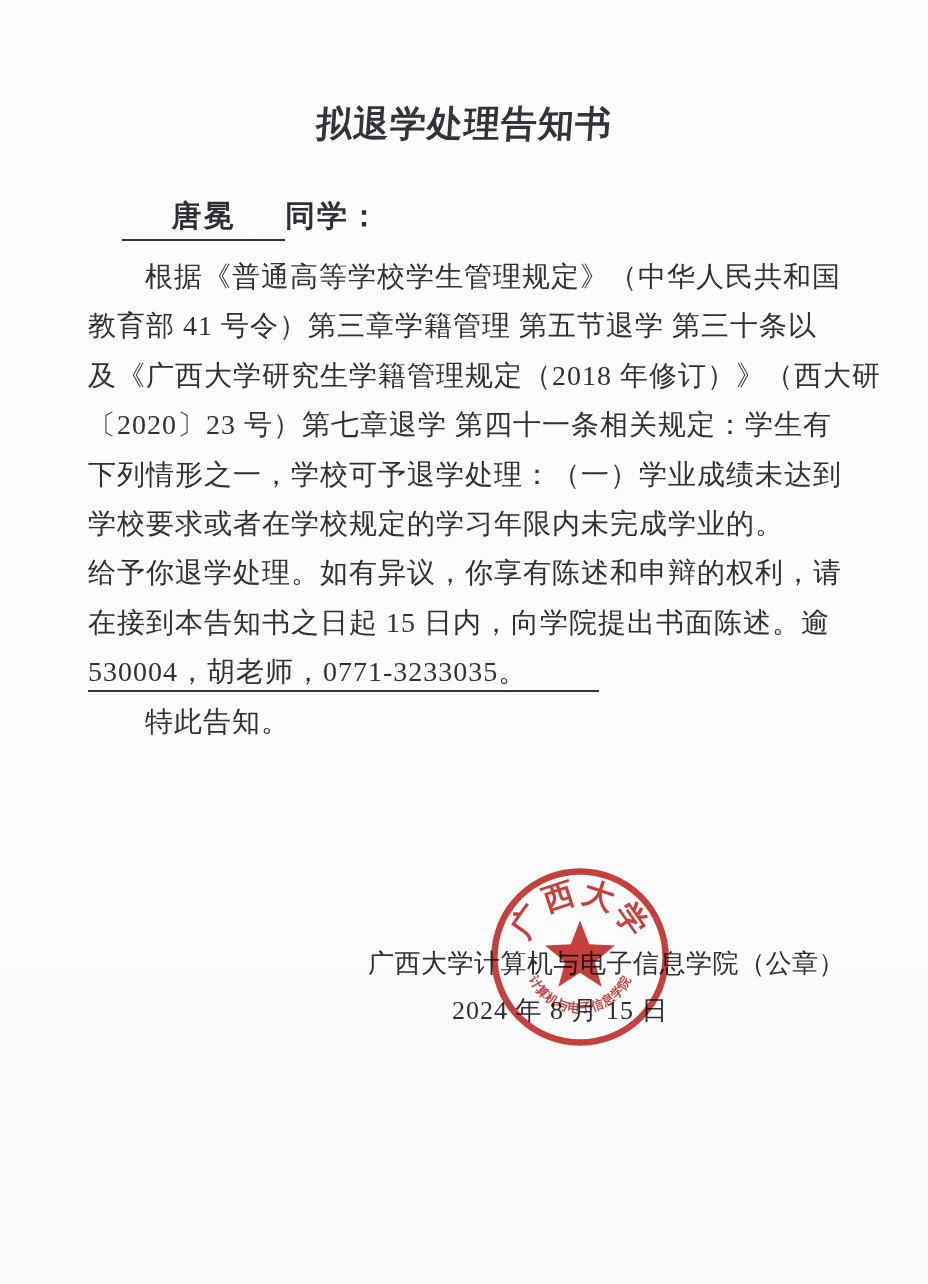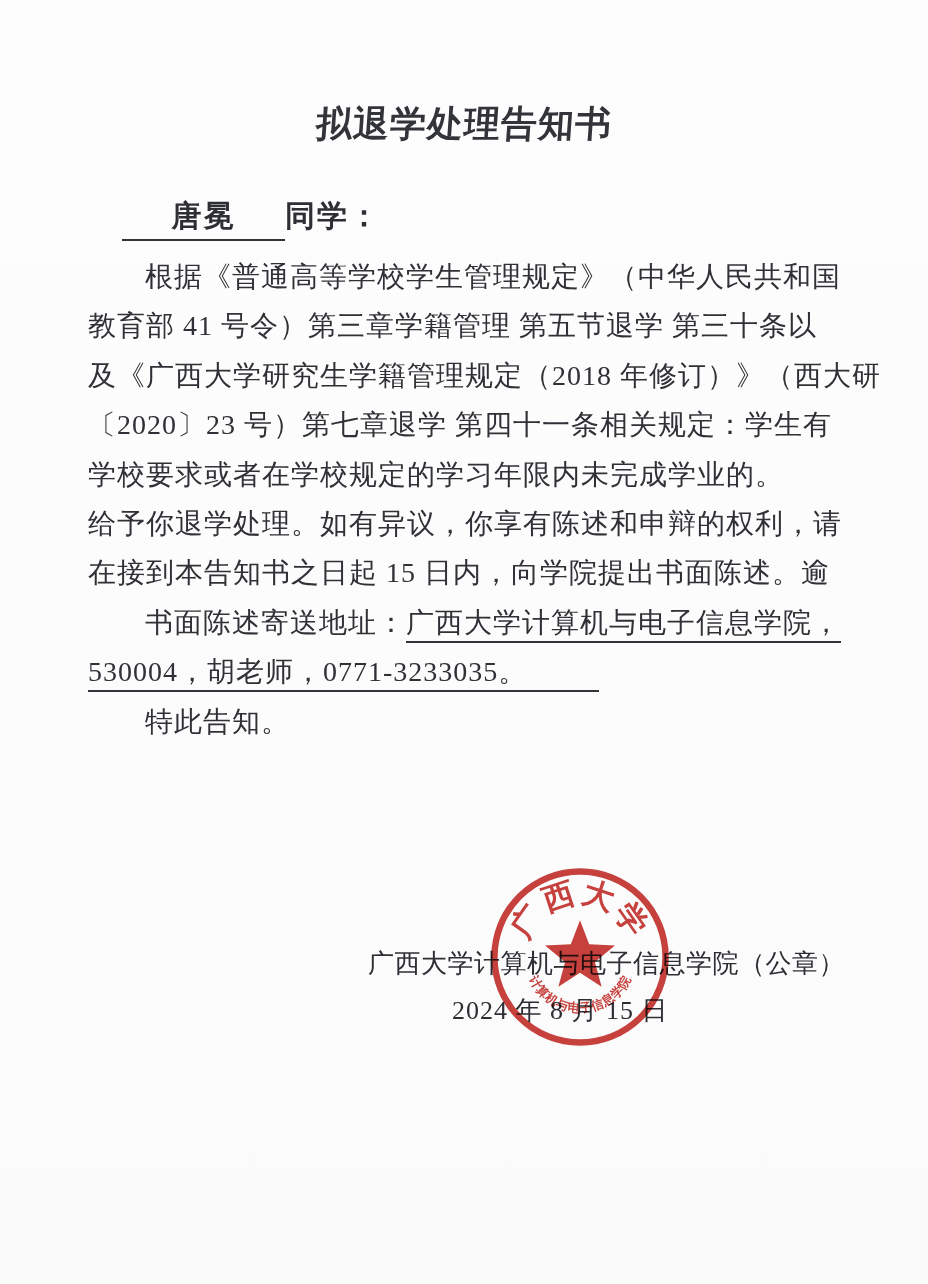--- a/index.html
+++ b/index.html
@@ -66,26 +66,24 @@
 
   <div class="greeting">
     <span class="name">唐冕</span><span class="suffix">同学：</span>
   </div>
 
   <div class="body-block">
     <div class="line indent">根据《普通高等学校学生管理规定》（中华人民共和国</div>
     <div class="line">教育部 41 号令）第三章学籍管理 第五节退学 第三十条以</div>
     <div class="line">及《广西大学研究生学籍管理规定（2018 年修订）》（西大研</div>
     <div class="line">〔2020〕23 号）第七章退学 第四十一条相关规定：学生有</div>
+    <div class="line">下列情形之一，学校可予退学处理：（一）学业成绩未达到</div>
     <div class="line">学校要求或者在学校规定的学习年限内未完成学业的。</div>
     <div class="line">给予你退学处理。如有异议，你享有陈述和申辩的权利，请</div>
     <div class="line">在接到本告知书之日起 15 日内，向学院提出书面陈述。逾</div>
-    <div class="line indent">
-      <span>书面陈述寄送地址：</span><span class="u">广西大学计算机与电子信息学院，</span>
-    </div>
     <div class="line">
       <span class="u u-ext">530004，胡老师，0771-3233035。</span>
     </div>
     <div class="line indent">特此告知。</div>
   </div>
 
   <div class="signature">广西大学计算机与电子信息学院（公章）</div>
 
   <div class="date-line">2024 年 8 月 15 日</div>
 

